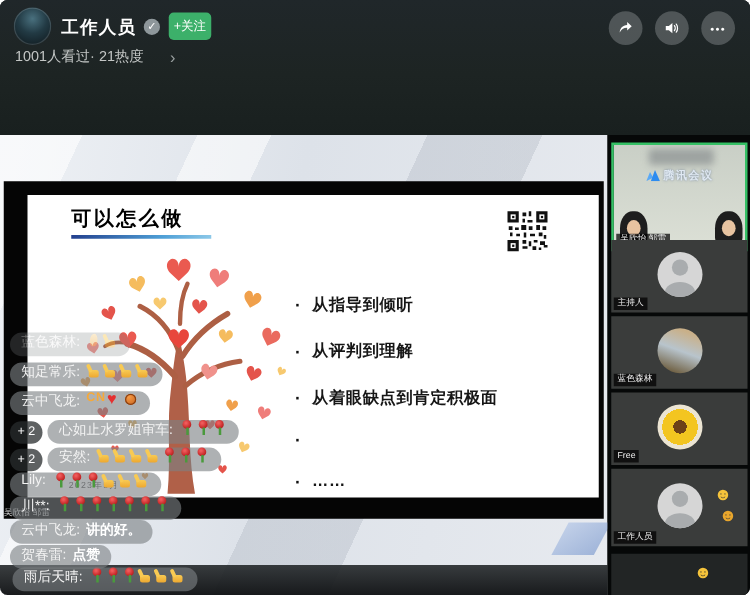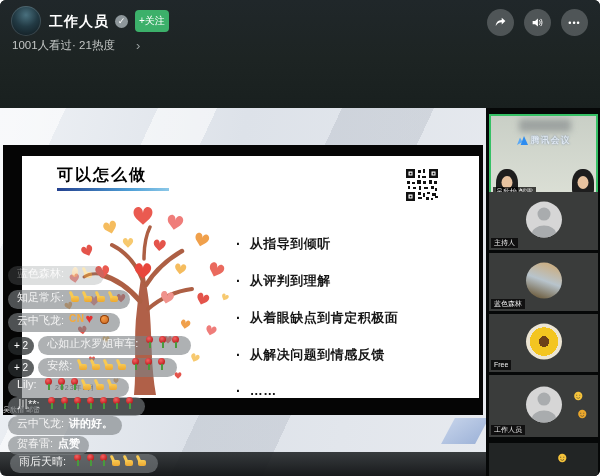--- a/index.html
+++ b/index.html
@@ -245,21 +245,20 @@
           <div class="bullet-row">
             <span class="bullet-marker">·</span>
             <span class="bullet-text">从评判到理解</span>
           </div>
           <div class="bullet-row">
             <span class="bullet-marker">·</span>
             <span class="bullet-text">从着眼缺点到肯定积极面</span>
           </div>
           <div class="bullet-row">
             <span class="bullet-marker">·</span>
-            <span class="bullet-text">从解决问题到情感反馈</span>
           </div>
           <div class="bullet-row">
             <span class="bullet-marker">·</span>
             <span class="bullet-text">……</span>
           </div>
         </div>
 
         <div class="slide-date">2023年5月</div>
       </div>
     </div>

